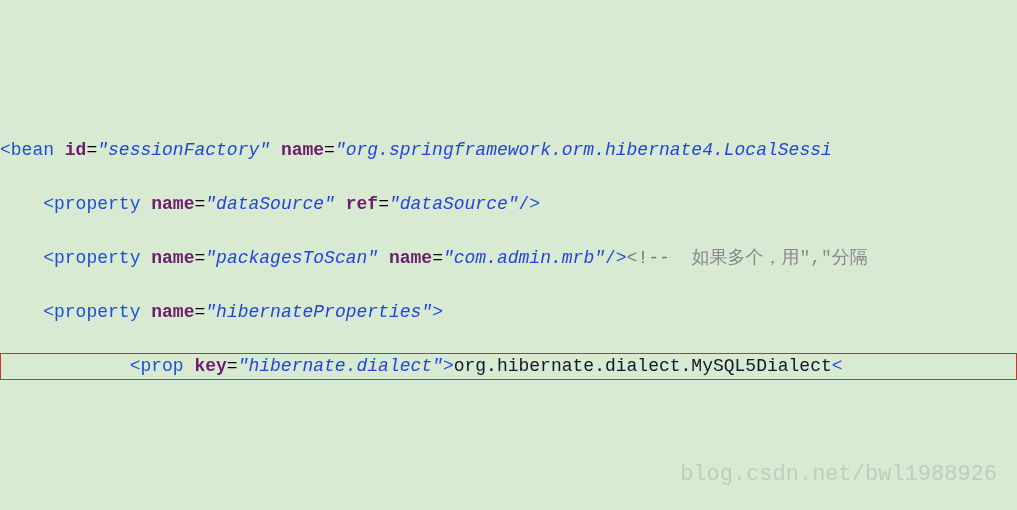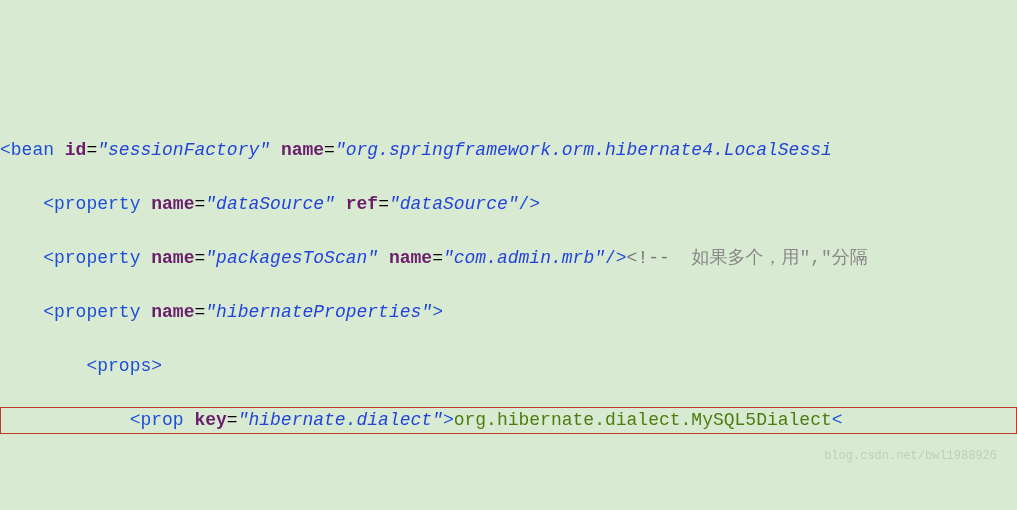--- a/index.html
+++ b/index.html
@@ -20,43 +20,42 @@
 }
 .line {
   display: block;
 }
 .tag { color: #1d4ed8; font-style: normal; }
 .attr { color: #6a1d6a; font-style: normal; font-weight: bold; }
 .eq { color: #000; font-style: normal; }
 .str { color: #2244dd; font-style: italic; }
 .comment { color: #777; font-style: normal; }
 .comment-zh { color: #888; font-style: normal; }
-.text { color: #4d7c0f; font-style: normal; }
+.text { color: #0f172a; font-style: normal; }
 .boxed { outline: 1px solid #c0392b; outline-offset: -1px; }
 .watermark {
   position: absolute;
   right: 20px;
-  bottom: 40px;
+  bottom: 22px;
   color: rgba(120,120,120,0.25);
   font-style: normal;
-  font-size: 12px;
+  font-size: 22px;
   pointer-events: none;
 }
 </style>
 </head>
 <body>
 
 
 
 <div class="code-area">
 <span class="line"><span class="tag">&lt;bean </span><span class="attr">id</span><span class="eq">=</span><span class="str">"sessionFactory"</span> <span class="attr">name</span><span class="eq">=</span><span class="str">"org.springframework.orm.hibernate4.LocalSessi</span></span>
 <span class="line">    <span class="tag">&lt;property </span><span class="attr">name</span><span class="eq">=</span><span class="str">"dataSource"</span> <span class="attr">ref</span><span class="eq">=</span><span class="str">"dataSource"</span><span class="tag">/&gt;</span></span>
 <span class="line">    <span class="tag">&lt;property </span><span class="attr">name</span><span class="eq">=</span><span class="str">"packagesToScan"</span> <span class="attr">name</span><span class="eq">=</span><span class="str">"com.admin.mrb"</span><span class="tag">/&gt;</span><span class="comment">&lt;!-- </span><span class="comment-zh"> 如果多个，用","分隔</span></span>
 <span class="line">    <span class="tag">&lt;property </span><span class="attr">name</span><span class="eq">=</span><span class="str">"hibernateProperties"</span><span class="tag">&gt;</span></span>
-<span class="line">        <span class="tag">&lt;props&gt;</span></span>
 <span class="line boxed">            <span class="tag">&lt;prop </span><span class="attr">key</span><span class="eq">=</span><span class="str">"hibernate.dialect"</span><span class="tag">&gt;</span><span class="text">org.hibernate.dialect.MySQL5Dialect</span><span class="tag">&lt;</span></span>
 
 
 
 
 
 
 
 
 

